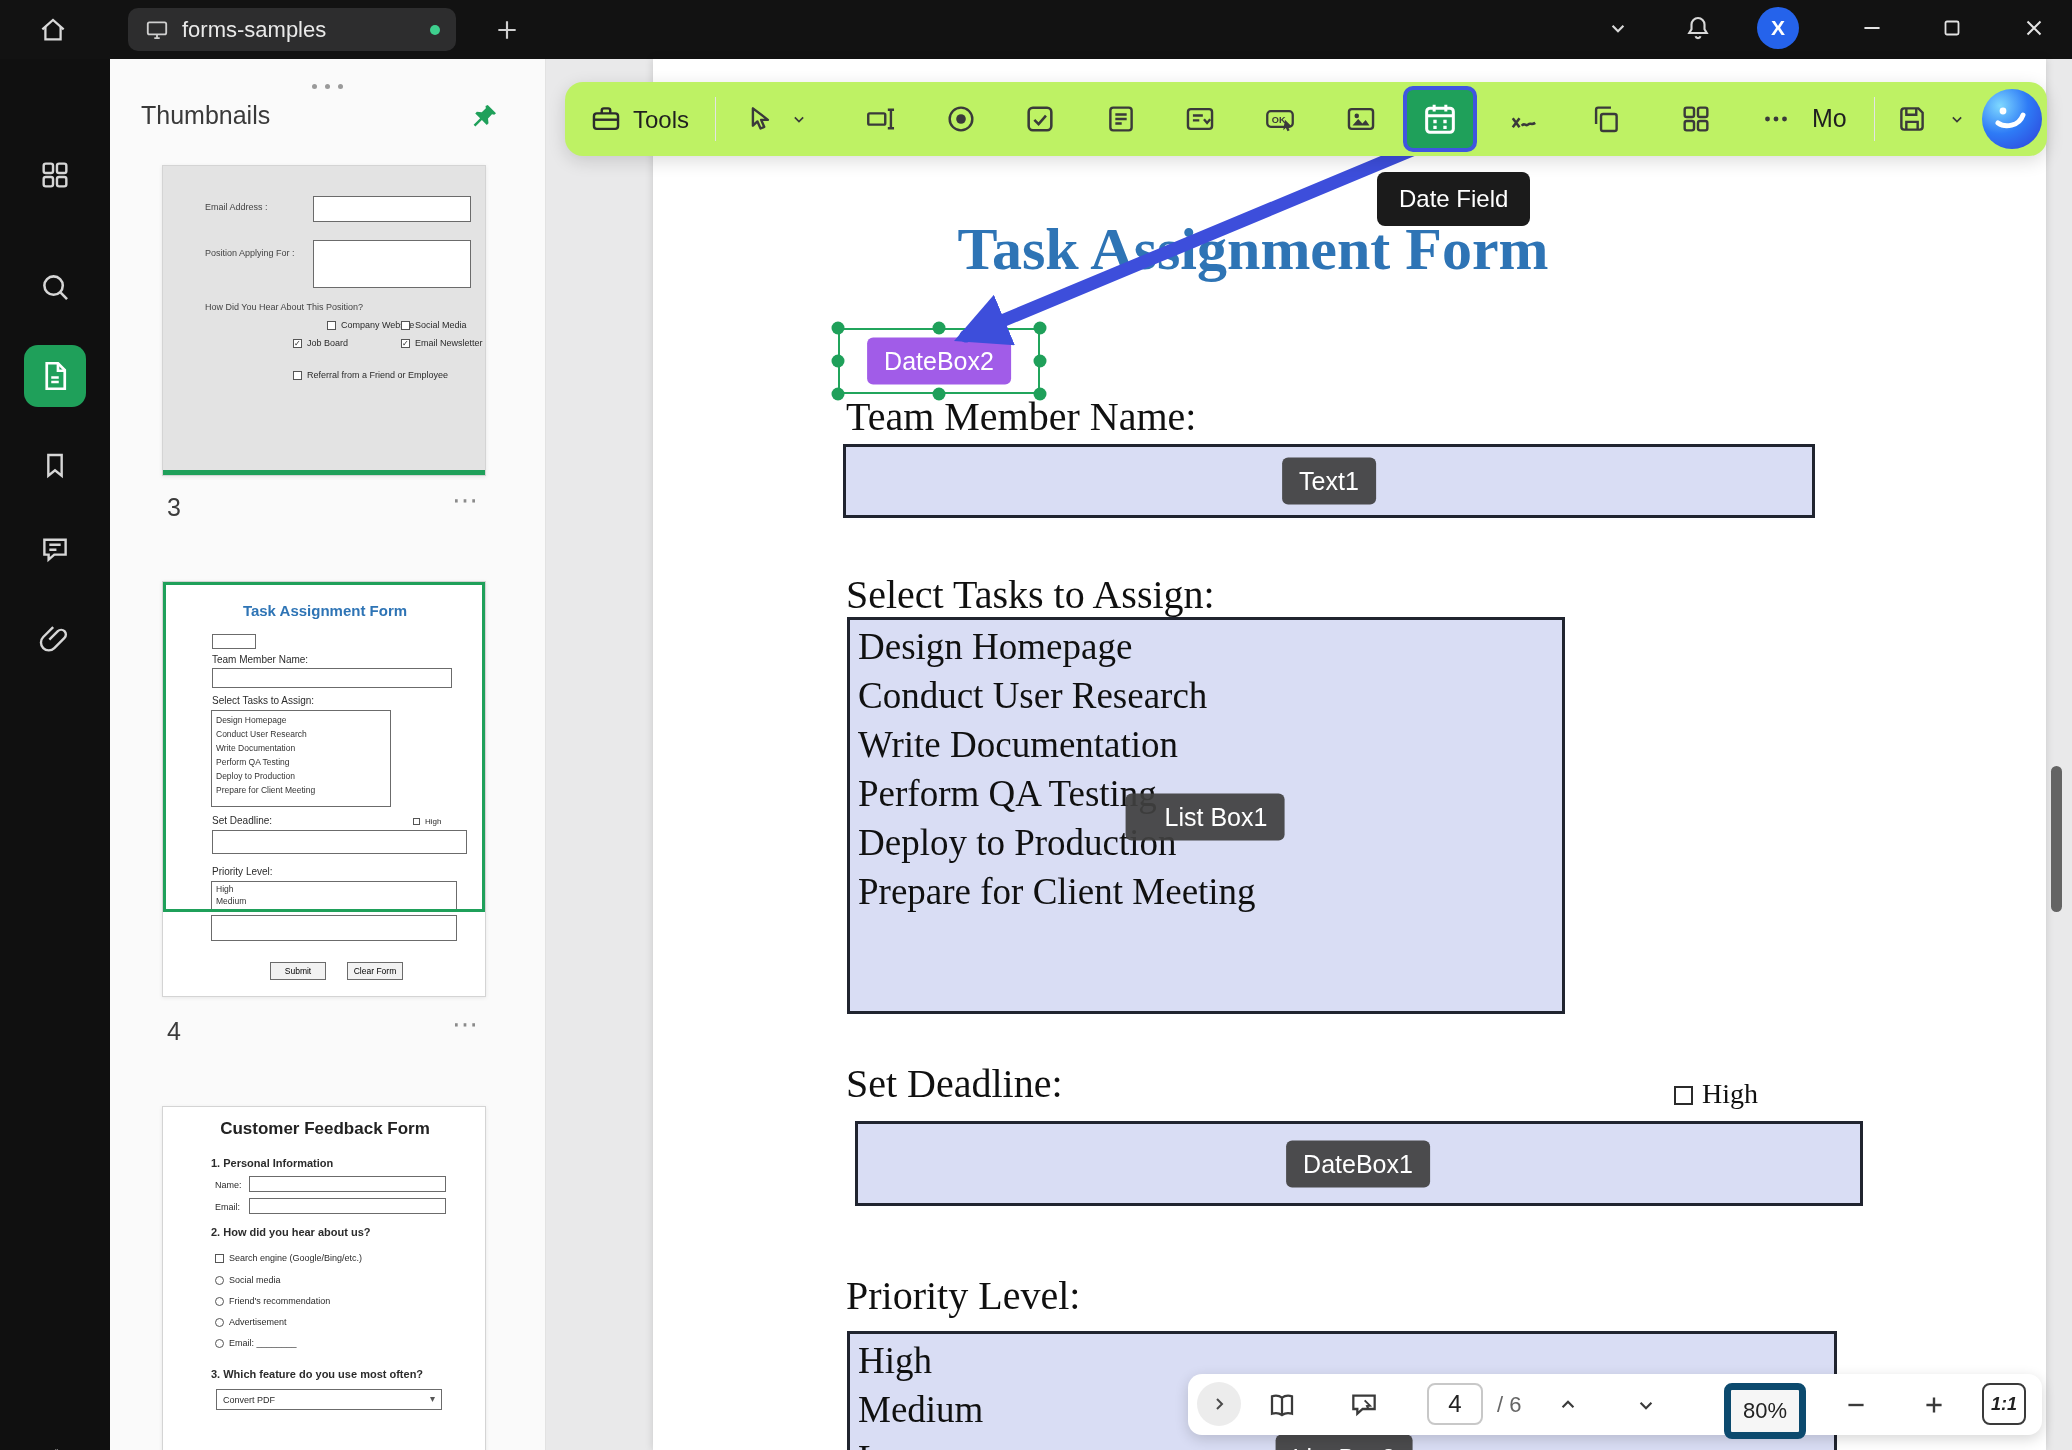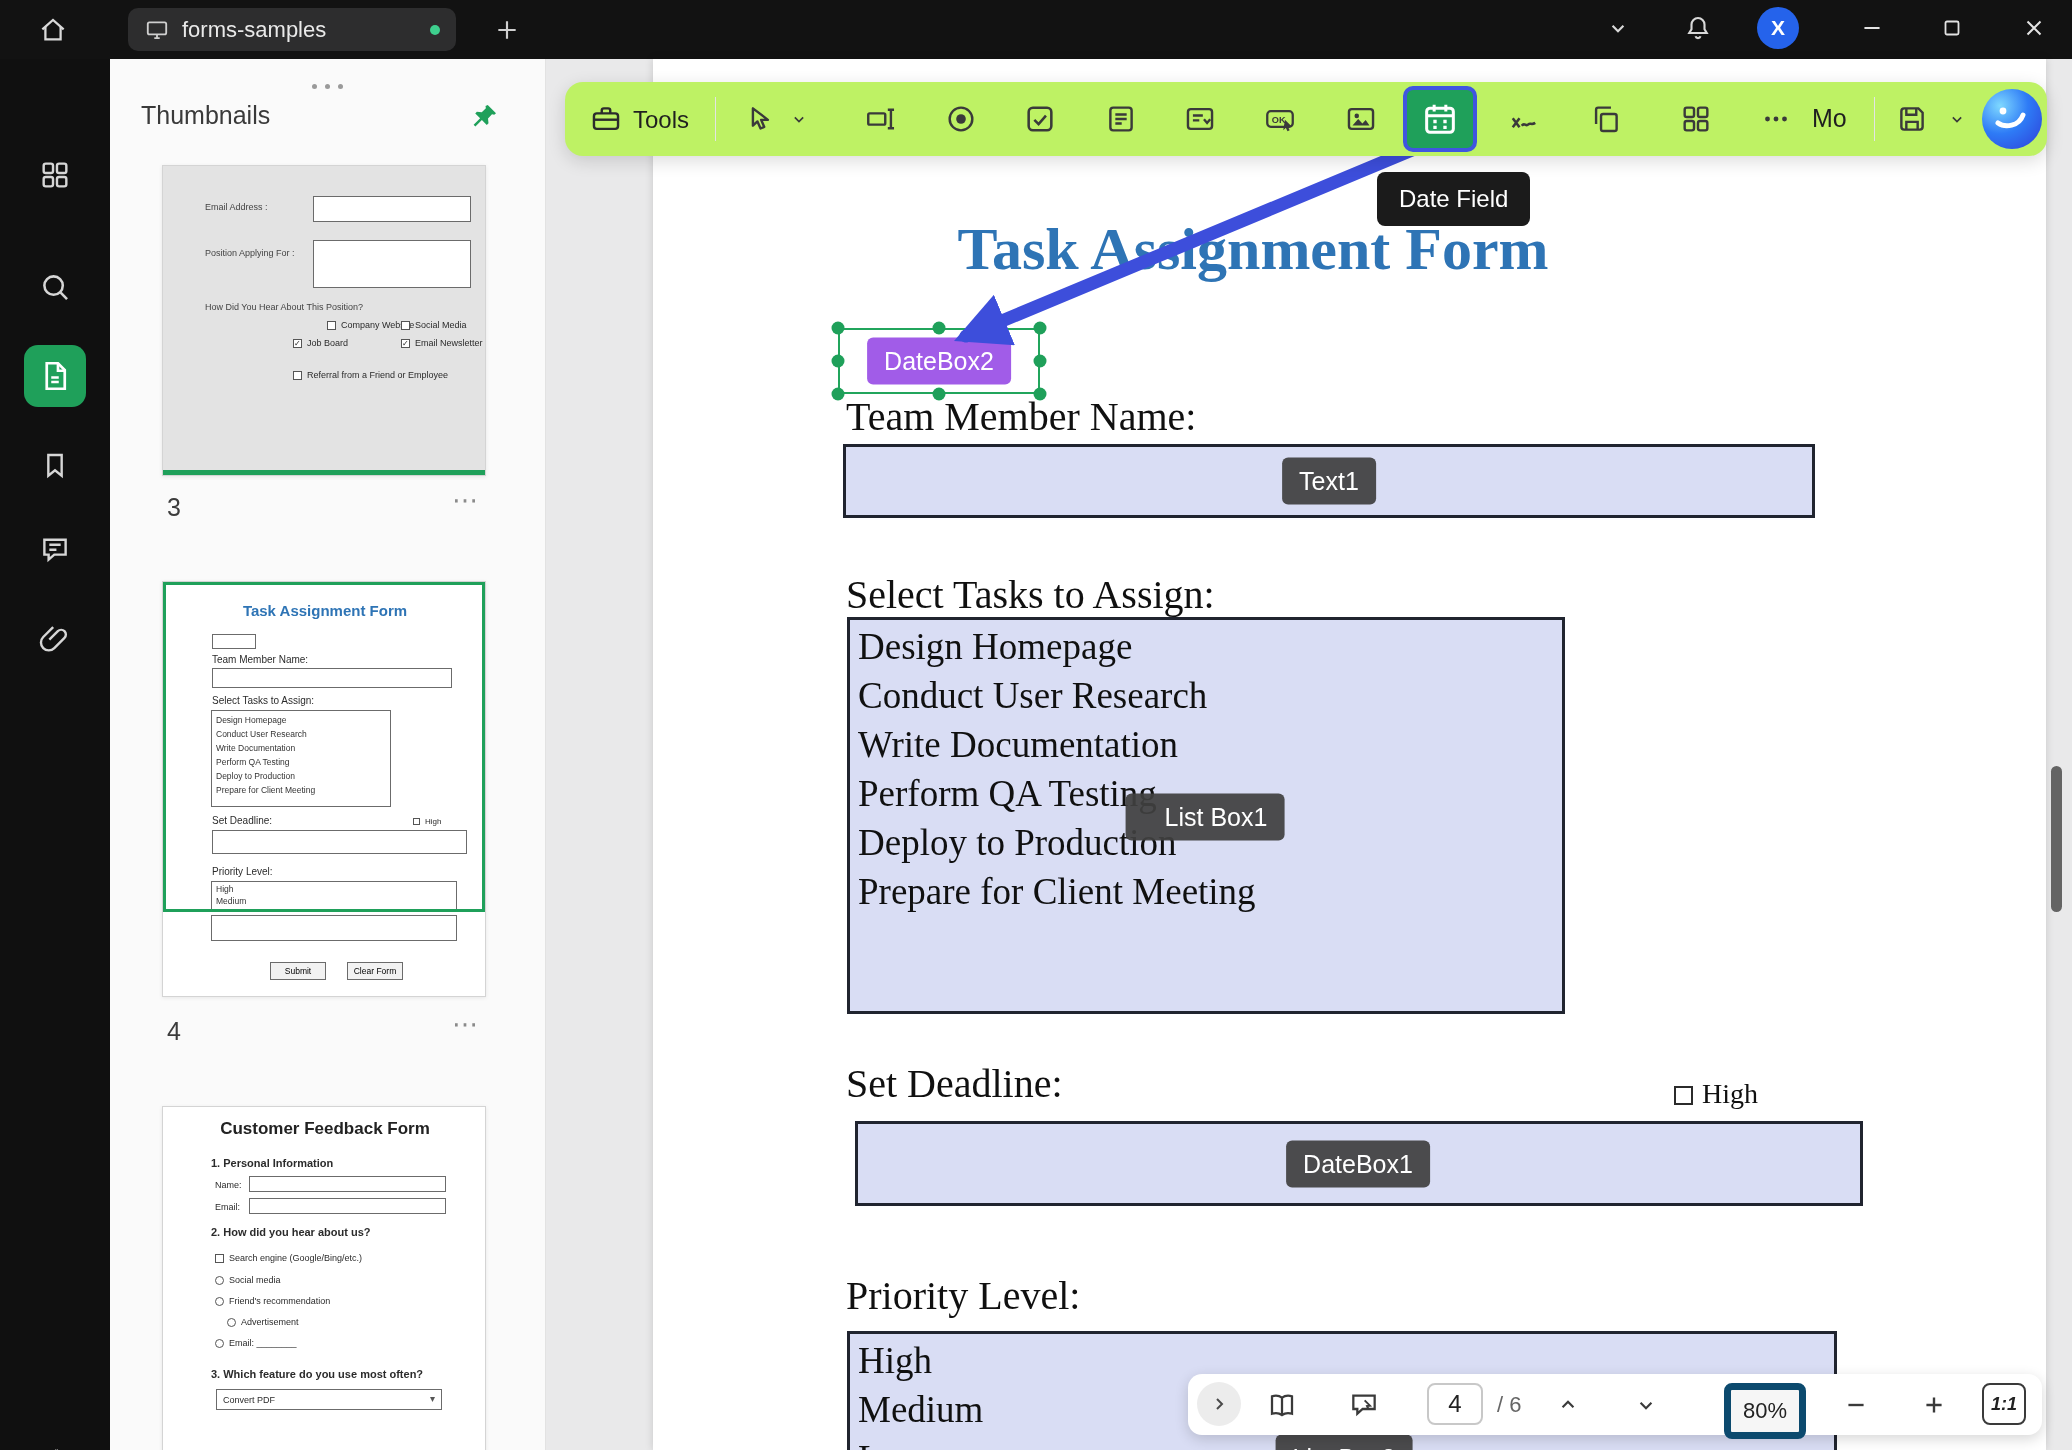--- a/index.html
+++ b/index.html
@@ -234,21 +234,21 @@
       <div class="ab mini" style="left:0;top:12px;width:324px;text-align:center;font-size:17px;font-weight:bold;color:#222;">Customer Feedback Form</div>
       <div class="ab mini" style="left:48px;top:50px;font-size:11px;font-weight:bold;">1. Personal Information</div>
       <div class="ab mini" style="left:52px;top:73px;font-size:9px;">Name:</div>
       <div class="mini-box" style="left:86px;top:69px;width:197px;height:16px;"></div>
       <div class="ab mini" style="left:52px;top:95px;font-size:9px;">Email:</div>
       <div class="mini-box" style="left:86px;top:91px;width:197px;height:16px;"></div>
       <div class="ab mini" style="left:48px;top:119px;font-size:11px;font-weight:bold;">2. How did you hear about us?</div>
       <div class="ab mini" style="left:52px;top:146px;font-size:9px;"><span class="mini-cb"></span><span>Search engine (Google/Bing/etc.)</span></div>
       <div class="ab mini" style="left:52px;top:168px;font-size:9px;"><span class="mini-rd"></span><span>Social media</span></div>
       <div class="ab mini" style="left:52px;top:189px;font-size:9px;"><span class="mini-rd"></span><span>Friend's recommendation</span></div>
-      <div class="ab mini" style="left:64px;top:210px;font-size:9px;"><span class="mini-rd"></span><span>Advertisement</span></div>
+      <div class="ab mini" style="left:52px;top:210px;font-size:9px;"><span class="mini-rd"></span><span>Advertisement</span></div>
       <div class="ab mini" style="left:52px;top:231px;font-size:9px;"><span class="mini-rd"></span><span>Email: ________</span></div>
       <div class="ab mini" style="left:48px;top:261px;font-size:11px;font-weight:bold;">3. Which feature do you use most often?</div>
       <div class="mini-box" style="left:53px;top:282px;width:226px;height:21px;">
         <span class="mini" style="position:absolute;left:6px;top:5px;font-size:9px;">Convert PDF</span>
         <span style="position:absolute;right:6px;top:3px;font-size:10px;color:#555;">▾</span>
       </div>
     </div>
   </div>
 
   <div class="ab page">

